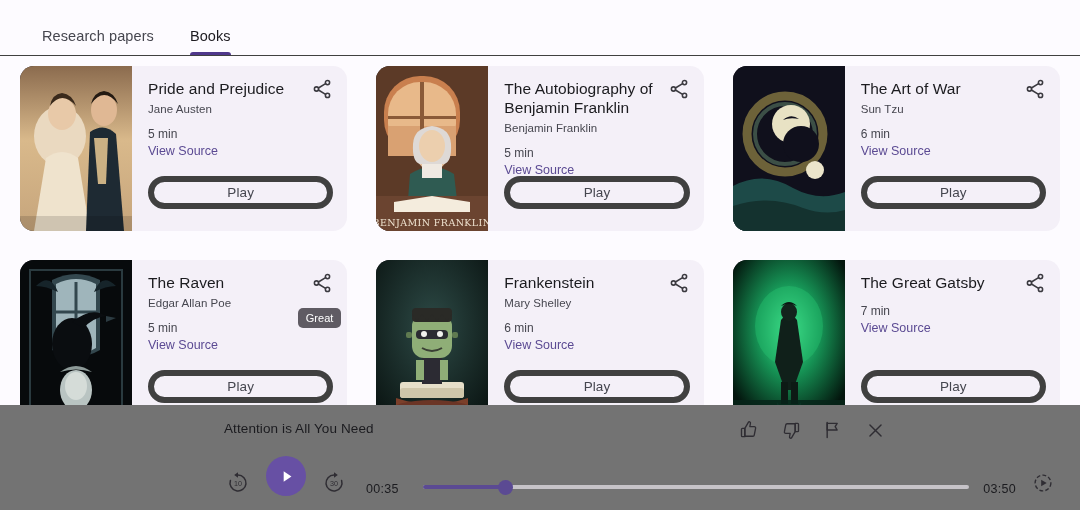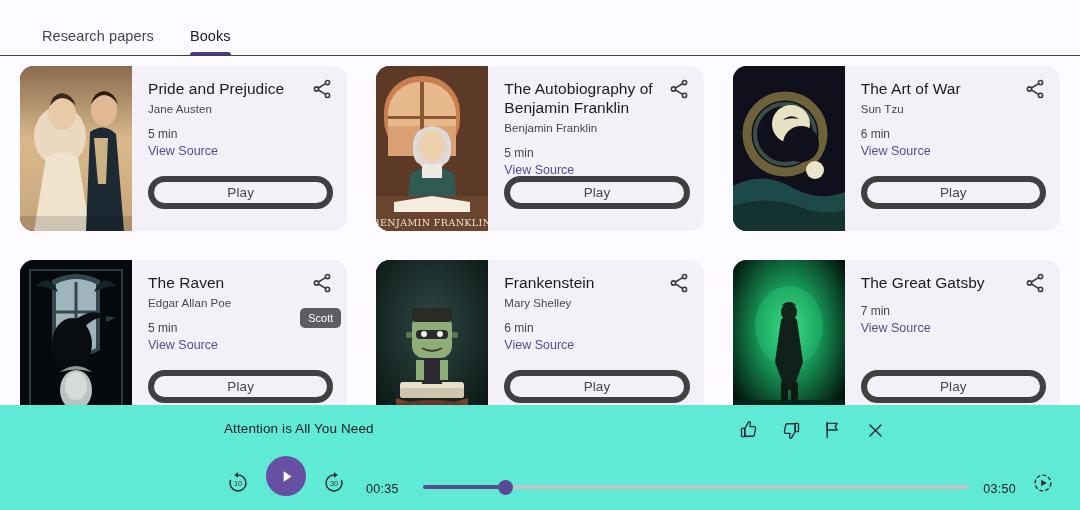--- a/index.html
+++ b/index.html
@@ -145,21 +145,21 @@
     font-family: "Liberation Sans", sans-serif;
     cursor: pointer;
     letter-spacing: .1px;
   }
 
   
   .player {
     position: absolute;
     left: 0; right: 0; bottom: 0;
     height: 105px;
-    background: #5eead4;
+    background: #737373;
     z-index: 10;
   }
   .player-title {
     position: absolute;
     left: 224px; top: 16px;
     font-size: 13.5px;
     color: #1b1b1f;
     letter-spacing: .1px;
   }
   .player-actions {
@@ -385,21 +385,21 @@
       <div class="src">View Source</div>
       <div class="share-btn">
         <svg width="22" height="22" viewBox="0 0 24 24" fill="none" stroke="#3b3a40" stroke-width="1.7" stroke-linecap="round">
           <circle cx="18" cy="5" r="2.3"></circle>
               <circle cx="6" cy="12" r="2.3"></circle>
               <circle cx="18" cy="19" r="2.3"></circle>
           <line x1="8.1" y1="10.9" x2="15.9" y2="6.1"></line>
               <line x1="8.1" y1="13.1" x2="15.9" y2="17.9"></line>
         </svg>
       </div>
-      <div class="tooltip">Scott</div>
+      <div class="tooltip">Great</div>
       <button class="play-btn">Play</button>
     </div>
   </div>
 
   <div class="card">
     <div class="thumb">
       <svg viewBox="0 0 112 165" preserveAspectRatio="xMidYMid slice">
         <defs>
               <radialGradient id="c4" cx="0.5" cy="0.4" r="0.7">
           <stop offset="0" stop-color="#2d4a46"></stop>

